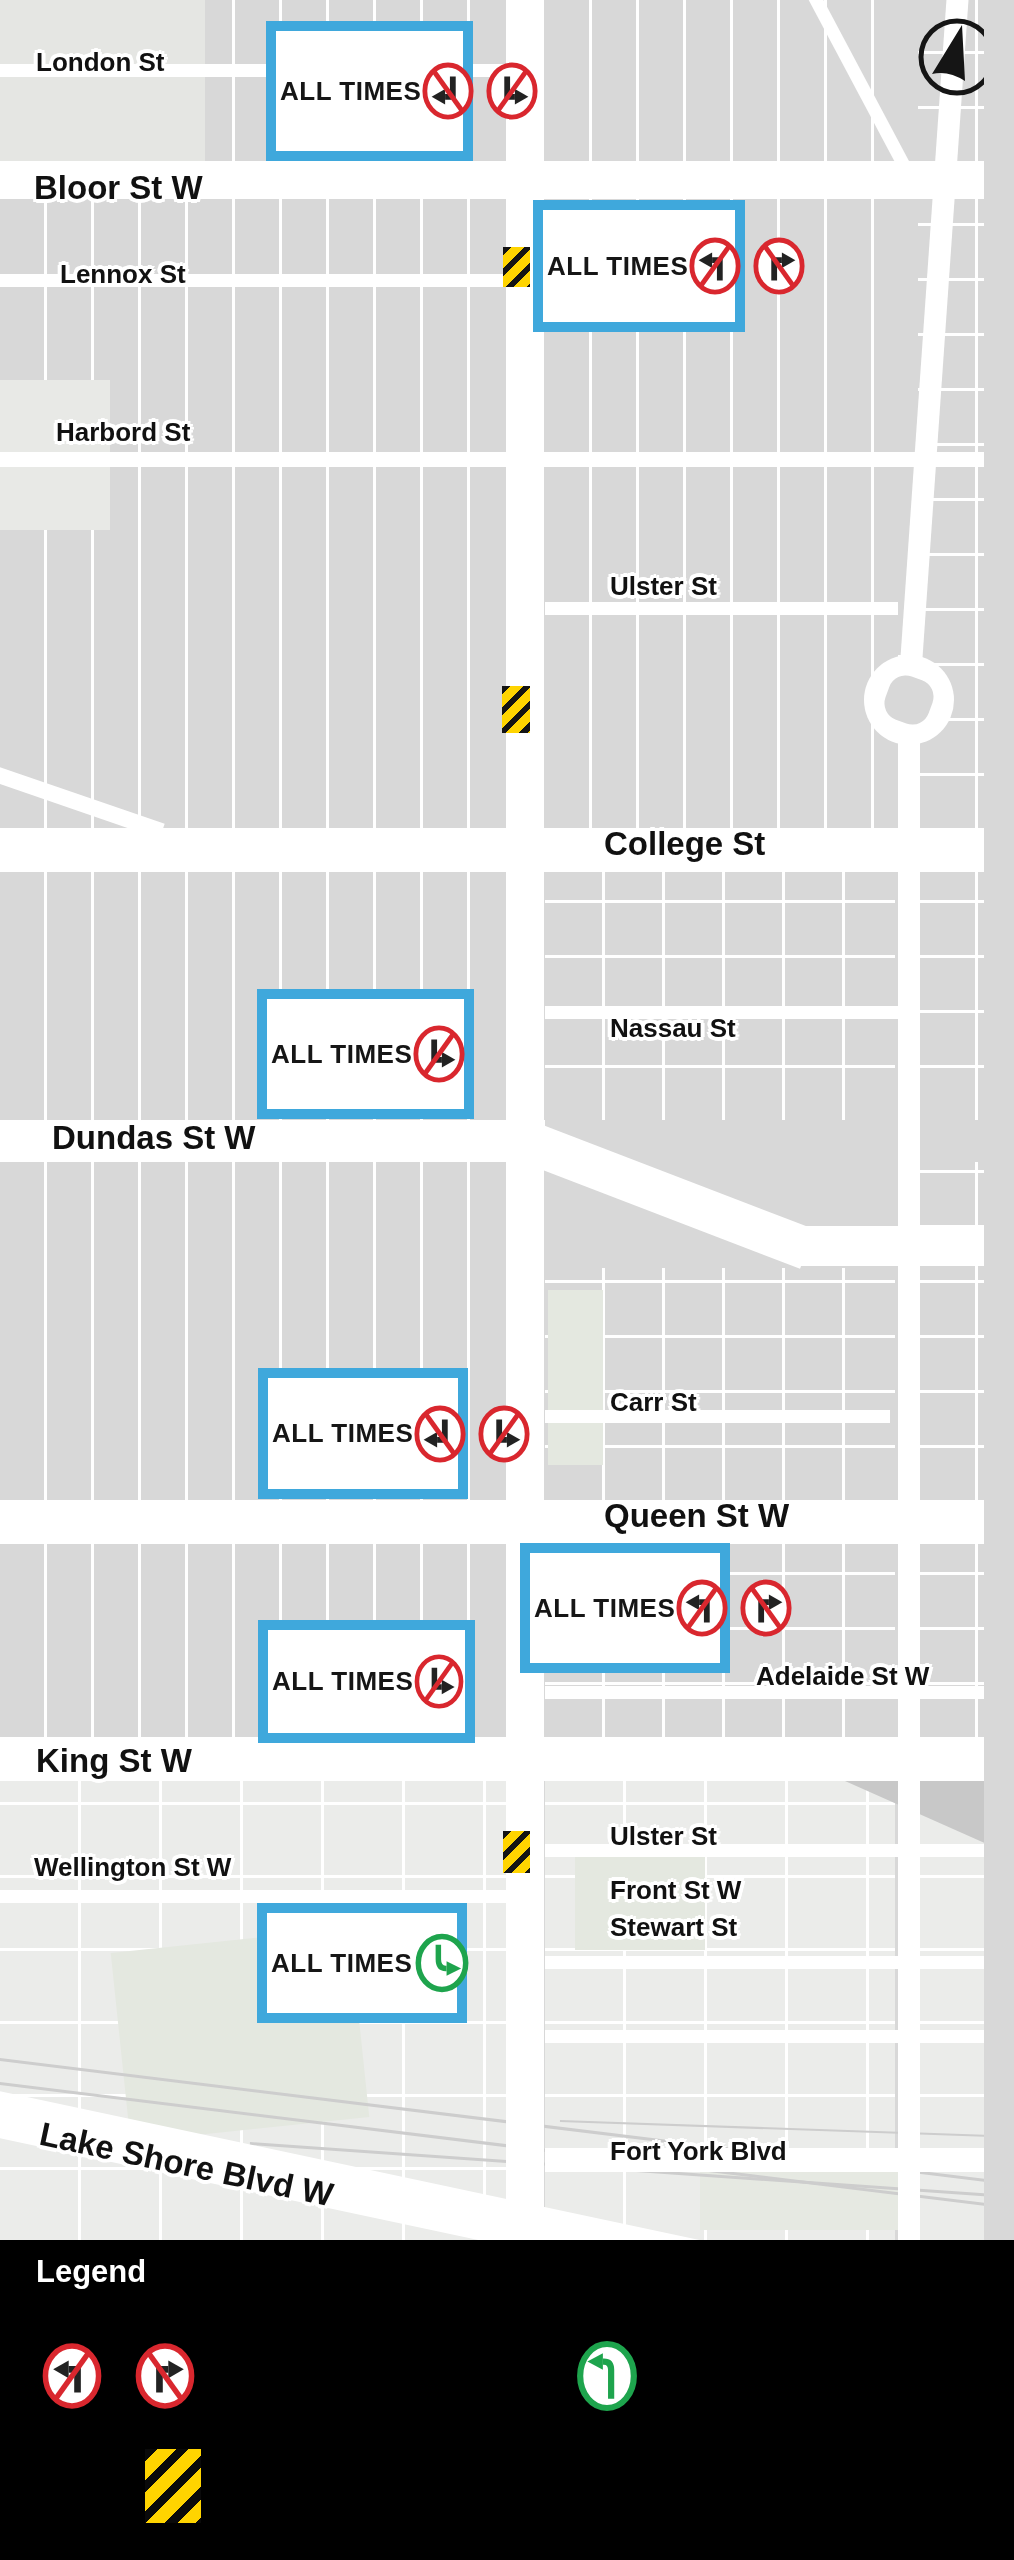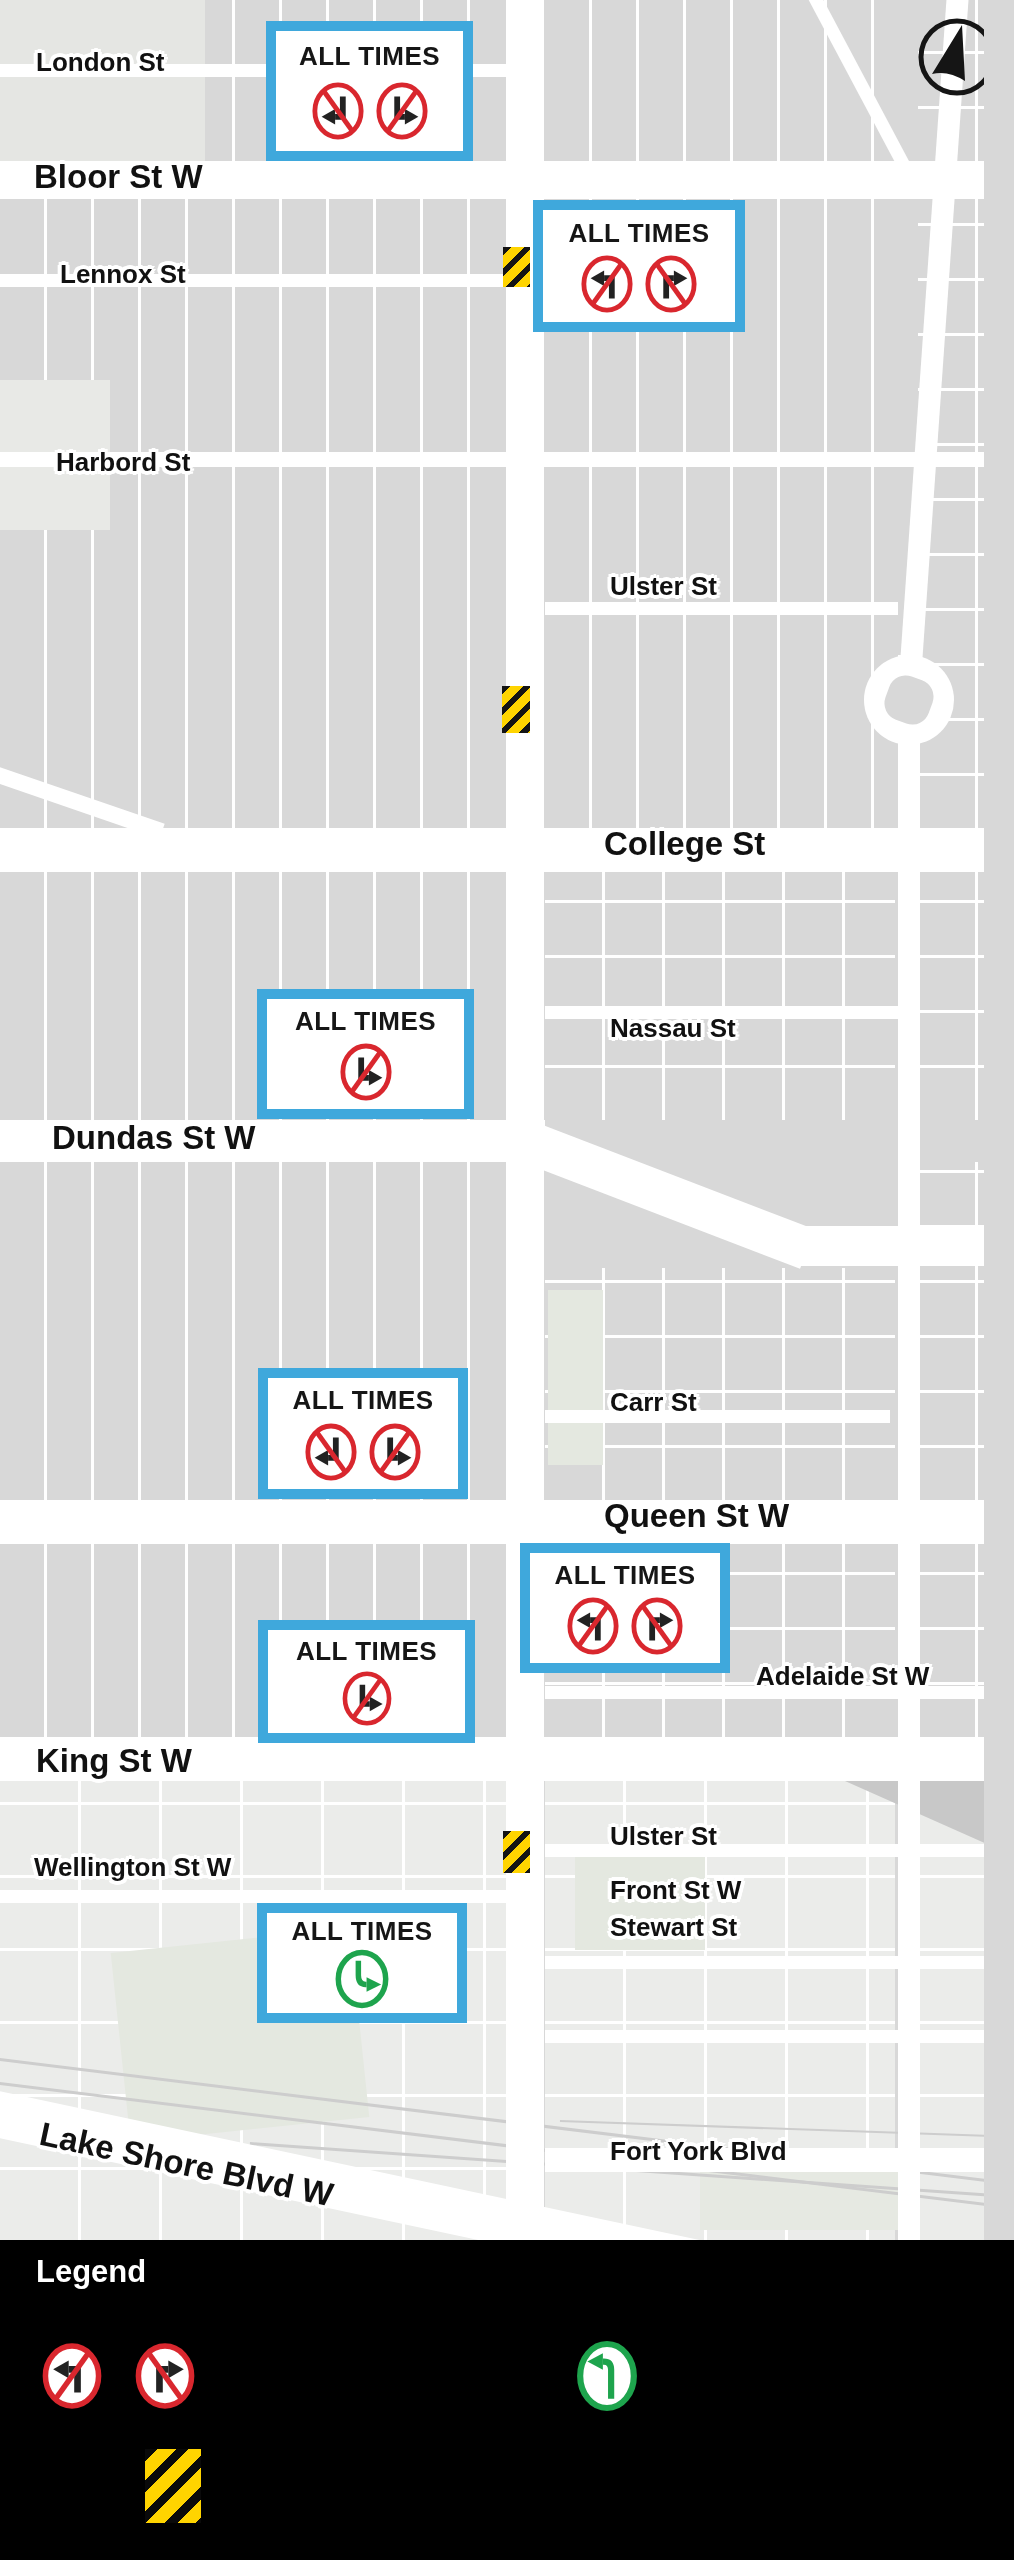--- a/index.html
+++ b/index.html
@@ -21,21 +21,21 @@
       repeating-linear-gradient(0deg, rgba(0,0,0,0) 0, rgba(0,0,0,0) 70px, #fff 70px, #fff 73px);}
   .patch{position:absolute;}
   .road{position:absolute;background:var(--c-road);}
   .rail{position:absolute;background:#CDCDCD;}
   .hz{position:absolute;background:repeating-linear-gradient(135deg, #141414 0, #141414 6px, var(--c-yellow) 6px, var(--c-yellow) 15px);}
   .lbl,.lbl-major{position:absolute;font-weight:bold;color:var(--c-ink);white-space:nowrap;line-height:1.1;
     text-shadow:-3px -3px 0 #fff,3px -3px 0 #fff,-3px 3px 0 #fff,3px 3px 0 #fff,0 -4px 0 #fff,0 4px 0 #fff,-4px 0 0 #fff,4px 0 0 #fff;}
   .lbl{font-size:26px;}
   .lbl-major{font-size:33px;}
   .sign{position:absolute;background:#fff;border:10px solid var(--c-blue);
-    display:flex;flex-direction:column;align-items:center;justify-content:space-evenly;padding:2px 4px;}
+    display:flex;flex-direction:row;align-items:center;justify-content:space-evenly;padding:2px 4px;}
   .sign-label{font-size:26px;font-weight:800;letter-spacing:.5px;color:#161616;white-space:nowrap;}
   .sign-icons{display:flex;gap:10px;align-items:center;justify-content:center;}
   .rb-outer{position:absolute;left:864px;top:655px;width:90px;height:90px;border-radius:50%;background:#fff;}
   .rb-inner{position:absolute;left:886px;top:677px;width:46px;height:46px;border-radius:38%;background:var(--c-gray);transform:rotate(20deg);}
   .legend{position:absolute;left:0;top:2240px;width:1014px;height:320px;background:var(--c-black);}
   .legend-title{position:absolute;left:36px;top:14px;font-size:31px;font-weight:bold;color:#fff;}
   .abs{position:absolute;}
 </style>
 </head>
 <body>
@@ -105,23 +105,23 @@
     <div class="hz" style="left:503px;top:247px;width:27px;height:40px"></div>
     <div class="hz" style="left:502px;top:686px;width:28px;height:47px"></div>
     <div class="hz" style="left:503px;top:1831px;width:27px;height:42px"></div>
 
     <svg class="abs" style="left:915px;top:15px" width="84" height="84" viewBox="0 0 84 84">
       <circle cx="42" cy="42" r="36" fill="none" stroke="#151515" stroke-width="5"></circle>
       <path d="M47 10 L50 66 Q33 55 17 59 Z" fill="#151515"></path>
     </svg>
 
     <div class="lbl" style="left:36px;top:48px">London St</div>
-    <div class="lbl-major" style="left:34px;top:159px">Bloor St W</div>
+    <div class="lbl-major" style="left:34px;top:170px">Bloor St W</div>
     <div class="lbl" style="left:60px;top:260px">Lennox St</div>
-    <div class="lbl" style="left:56px;top:448px">Harbord St</div>
+    <div class="lbl" style="left:56px;top:418px">Harbord St</div>
     <div class="lbl" style="left:610px;top:572px">Ulster St</div>
     <div class="lbl-major" style="left:604px;top:826px">College St</div>
     <div class="lbl" style="left:610px;top:1014px">Nassau St</div>
     <div class="lbl-major" style="left:52px;top:1120px">Dundas St W</div>
     <div class="lbl" style="left:610px;top:1388px">Carr St</div>
     <div class="lbl-major" style="left:604px;top:1498px">Queen St W</div>
     <div class="lbl" style="left:756px;top:1662px">Adelaide St W</div>
     <div class="lbl-major" style="left:36px;top:1743px">King St W</div>
     <div class="lbl" style="left:34px;top:1853px">Wellington St W</div>
     <div class="lbl" style="left:610px;top:1822px">Ulster St</div>

